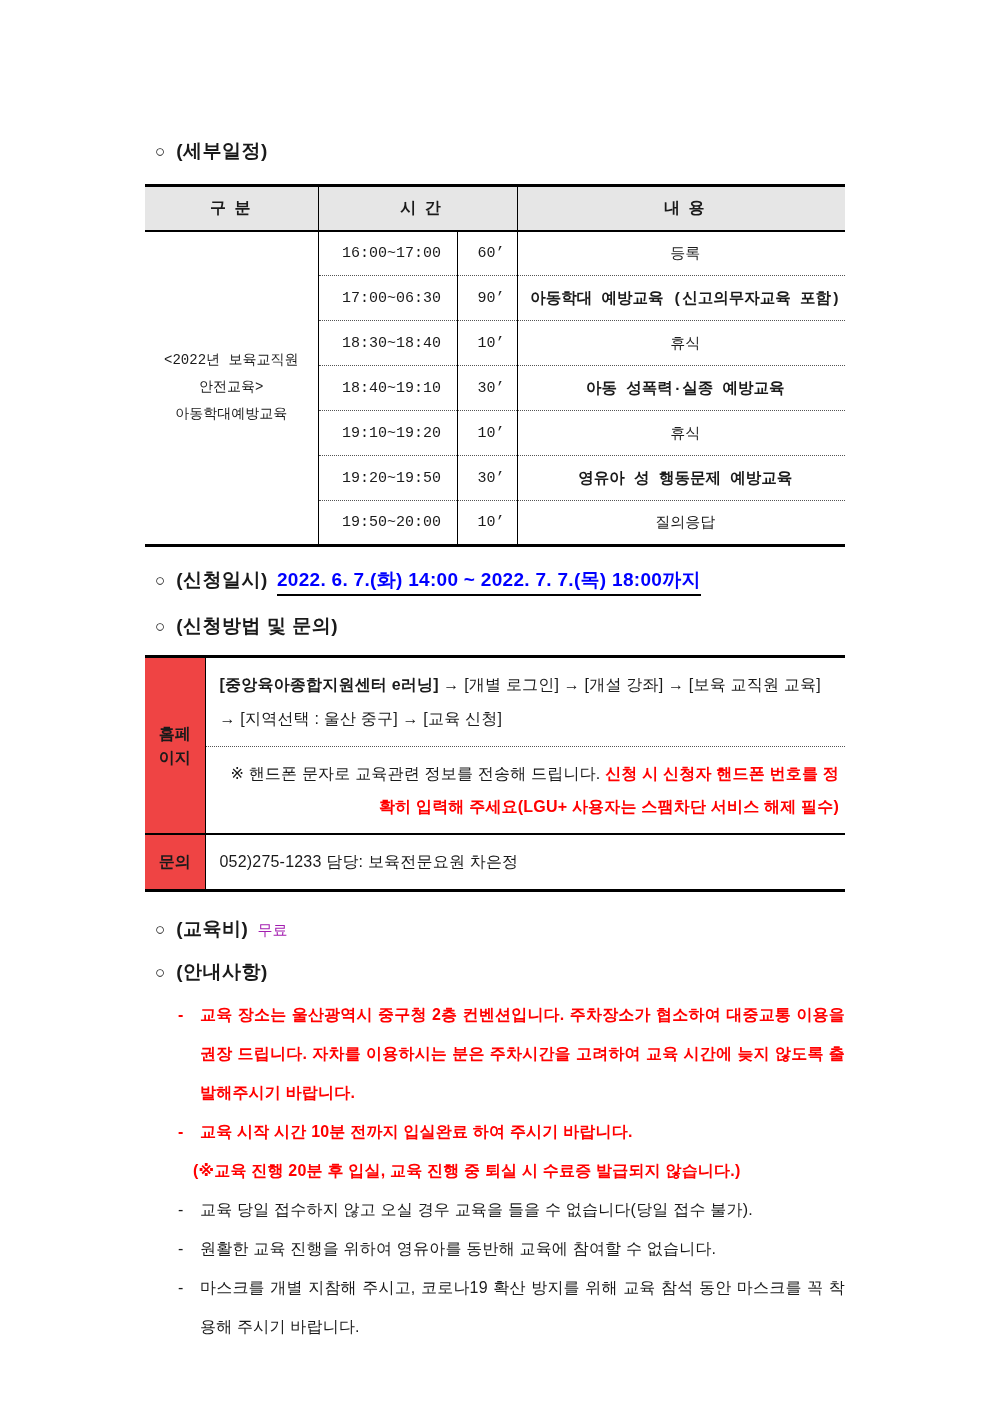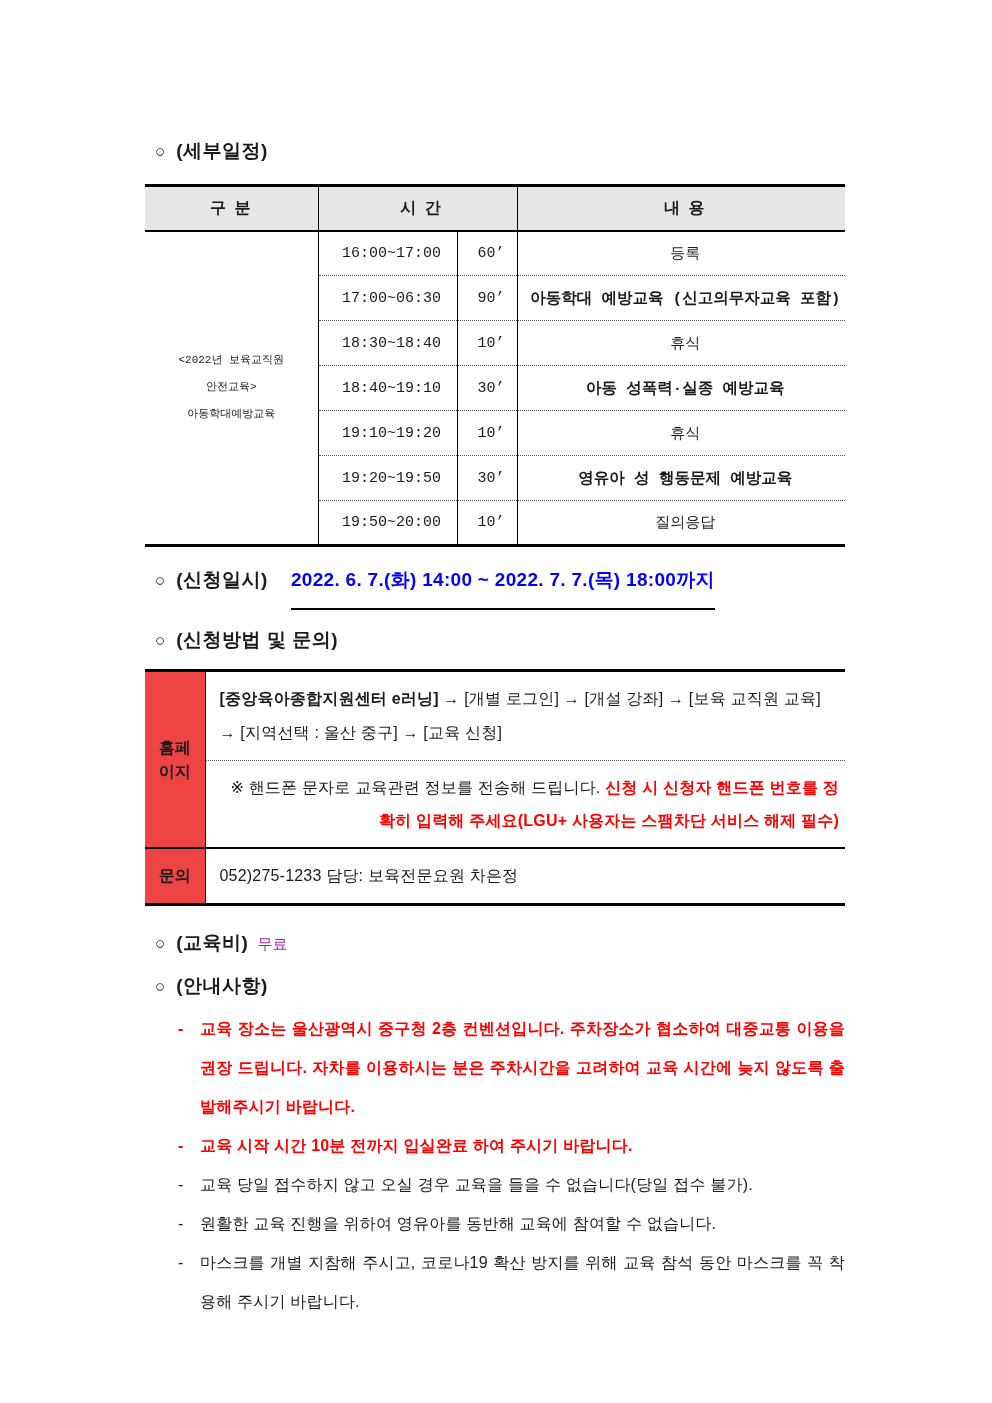--- a/index.html
+++ b/index.html
@@ -14,38 +14,38 @@
   .sec-line { display: flex; align-items: baseline; margin-left: 10px; }
   .circ { font-size: 17px; color: #1a1a1a; margin-right: 11px; font-weight: 400; }
   .sec-title { font-size: 19px; font-weight: bold; letter-spacing: 0.5px; }
   .h-schedule { margin-bottom: 20px; }
   .h-apply { margin-top: 20px; }
   .h-method { margin-top: 17px; }
   .h-fee { margin-top: 24px; }
   .h-notice { margin-top: 17px; }
   .blue-val {
     font-size: 19px; font-weight: bold; color: #0000ff;
-    border-bottom: 2px solid #000; padding-bottom: 15px; margin-left: 23px;
+    border-bottom: 2px solid #000; padding-bottom: 1px; margin-left: 9px;
     letter-spacing: 0.3px;
   }
   .fee-val { font-size: 15px; font-weight: 400; color: #a21caf; margin-left: 9px; }
 
   
   table { border-collapse: collapse; table-layout: fixed; }
   .tbl1 { width: 700px; border-top: 3px solid #000; border-bottom: 3px solid #000; }
   .tbl1 th {
     background: #e6e6e6; font-size: 16px; font-weight: bold;
     height: 45px; border-bottom: 2px solid #000; letter-spacing: 2px;
   }
   .tbl1 td { height: 45px; text-align: center; font-size: 15px; vertical-align: middle; font-family: Liberation Mono, monospace; }
   .tbl1 .c-time, .tbl1 .c-dur, .tbl1 .c-content { border-left: 1px solid #000; padding-left: 8px; }
   .tbl1 th.c-time { border-left: 1px solid #000; }
   .tbl1 th.c-content { border-left: 1px solid #000; margin-left: 47px; }
   .tbl1 tbody tr + tr td { border-top: 1px dotted #555; }
-  .tbl1 .cat-cell { font-size: 11px; line-height: 27px; border-top: none; text-align: center; }
+  .tbl1 .cat-cell { font-size: 14px; line-height: 27px; border-top: none; text-align: center; }
   .tbl1 tr.strong .c-content { font-weight: bold; font-size: 15.5px; }
 
   
   .tbl2 { width: 700px; border-top: 3px solid #000; border-bottom: 3px solid #000; margin-top: 16px; }
   .tbl2 td { vertical-align: middle; font-size: 16px; }
   .t2label {
     width: 60px; background: #ef4444; border-right: 1.5px solid #000;
     text-align: center; font-weight: bold; font-size: 16px;
   }
   .t2label .wrap2 { display: block; width: 38px; margin: 0 auto; word-break: break-all; line-height: 24px; }
@@ -190,20 +190,23 @@
 
   <div class="notices">
     <div class="notice-item red">
       <span class="dash">-</span>
       <p class="ntext red">교육 장소는 울산광역시 중구청 2층 컨벤션입니다. 주차장소가 협소하여 대중교통 이용을 권장 드립니다. 자차를 이용하시는 분은 주차시간을 고려하여 교육 시간에 늦지 않도록 출발해주시기 바랍니다.</p>
     </div>
     <div class="notice-item red">
       <span class="dash">-</span>
       <p class="ntext red">교육 시작 시간 10분 전까지 입실완료 하여 주시기 바랍니다.</p>
     </div>
+    <div class="notice-item red paren-line">
+      <p class="ntext red">(※교육 진행 20분 후 입실, 교육 진행 중 퇴실 시 수료증 발급되지 않습니다.)</p>
+    </div>
     <div class="notice-item">
       <span class="dash">-</span>
       <p class="ntext">교육 당일 접수하지 않고 오실 경우 교육을 들을 수 없습니다(당일 접수 불가).</p>
     </div>
     <div class="notice-item">
       <span class="dash">-</span>
       <p class="ntext">원활한 교육 진행을 위하여 영유아를 동반해 교육에 참여할 수 없습니다.</p>
     </div>
     <div class="notice-item">
       <span class="dash">-</span>

